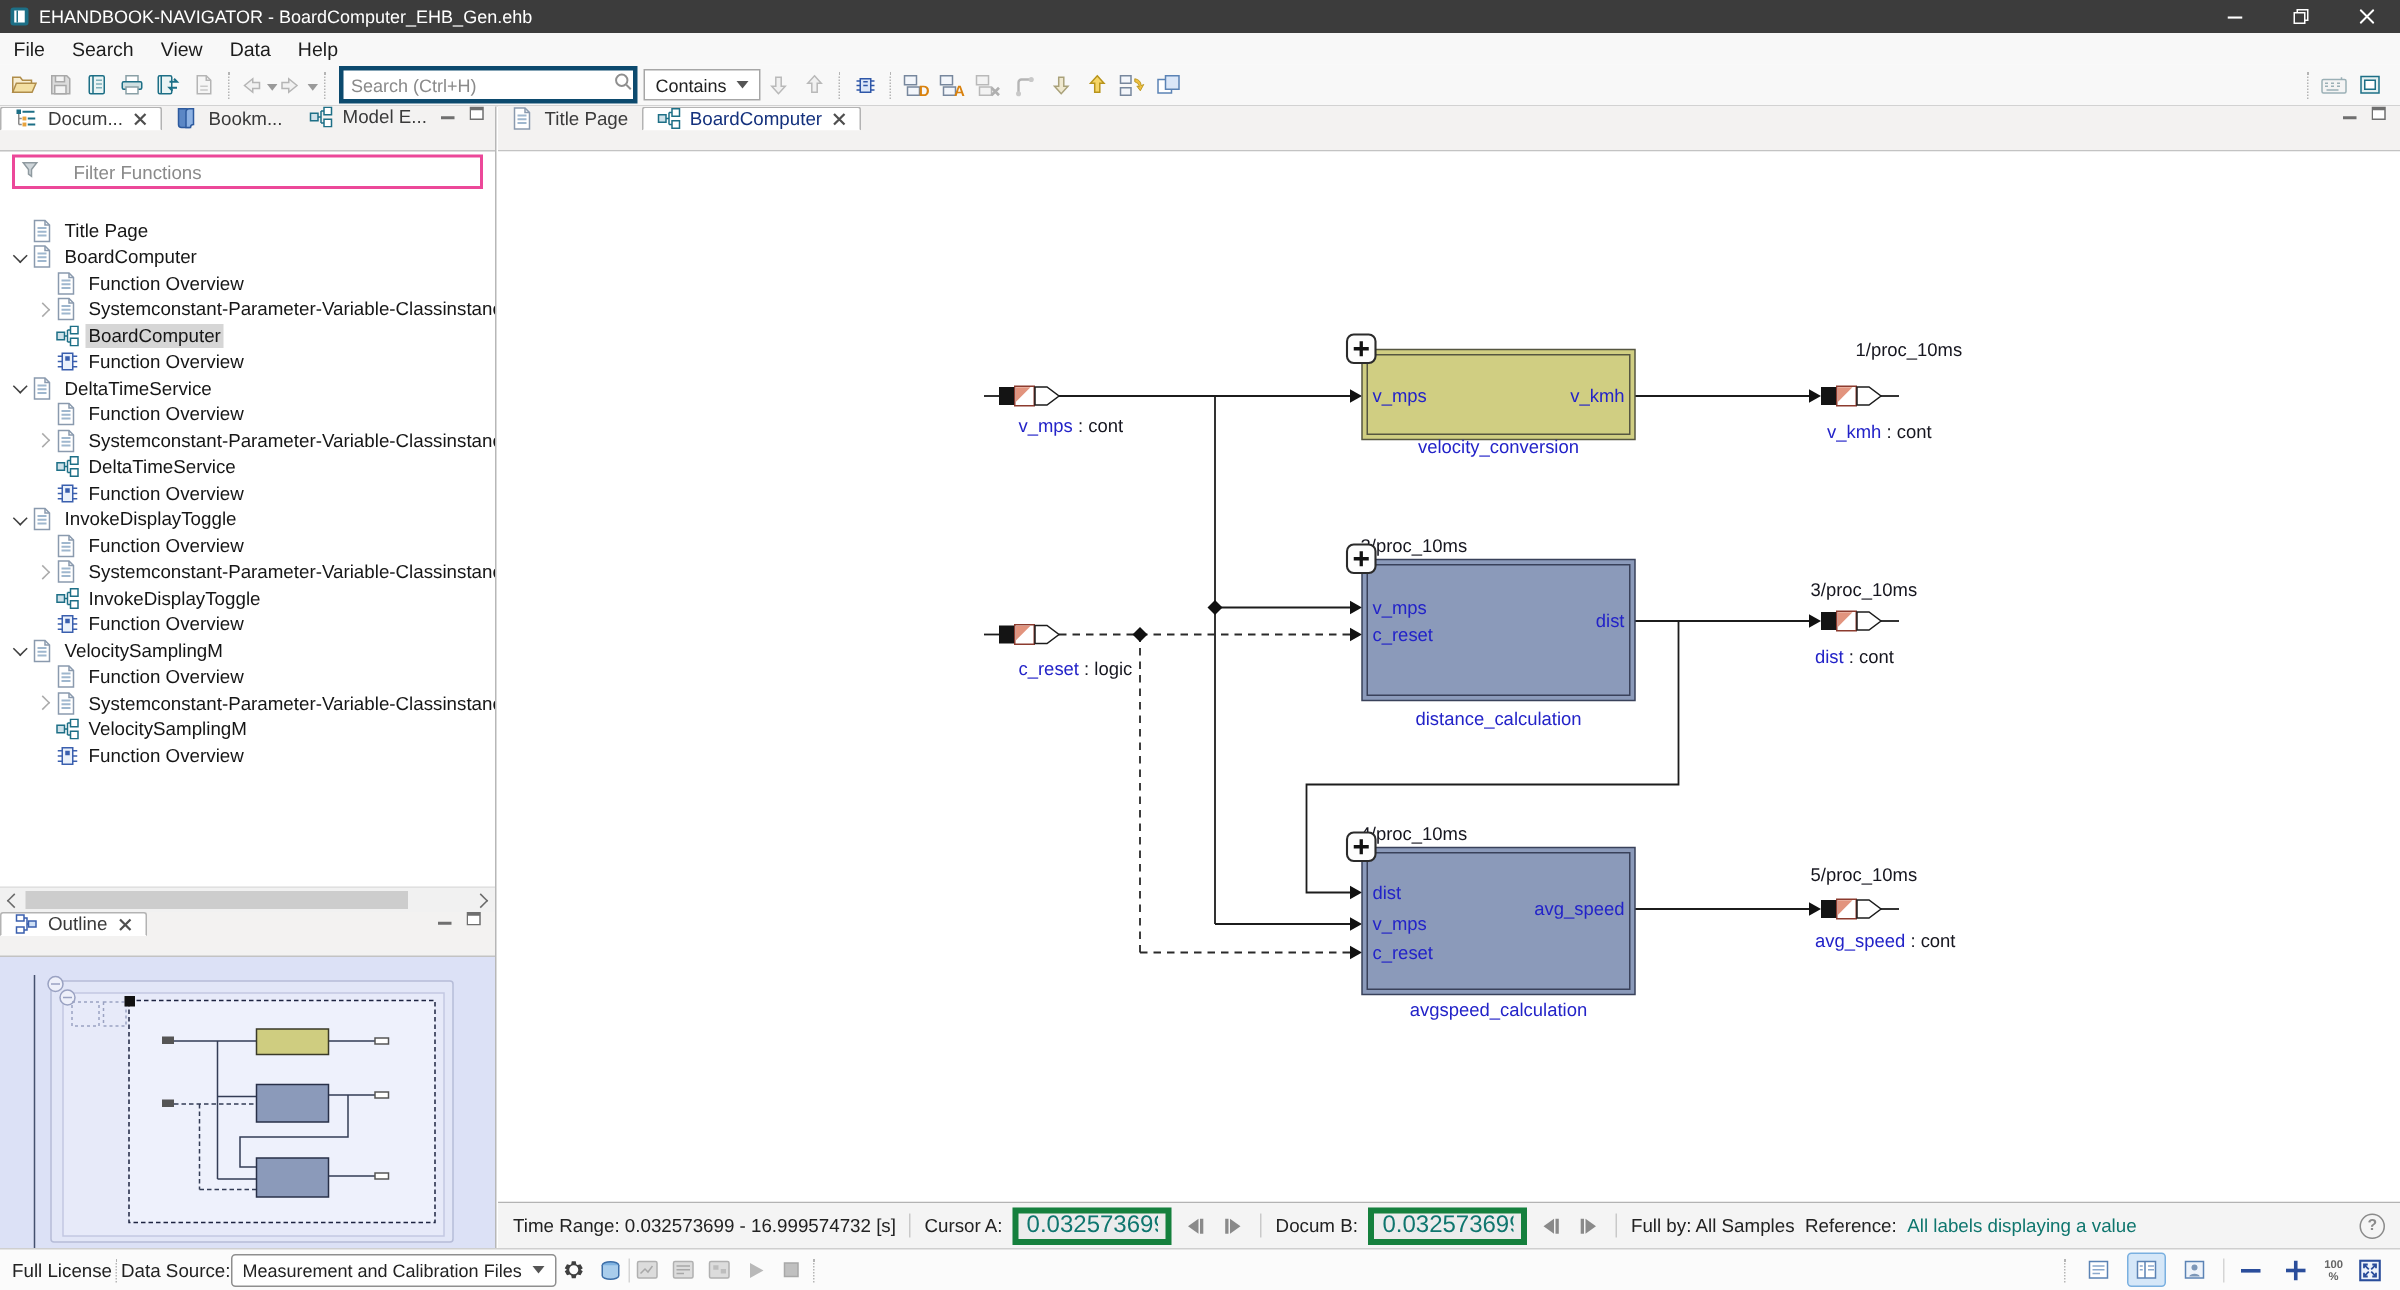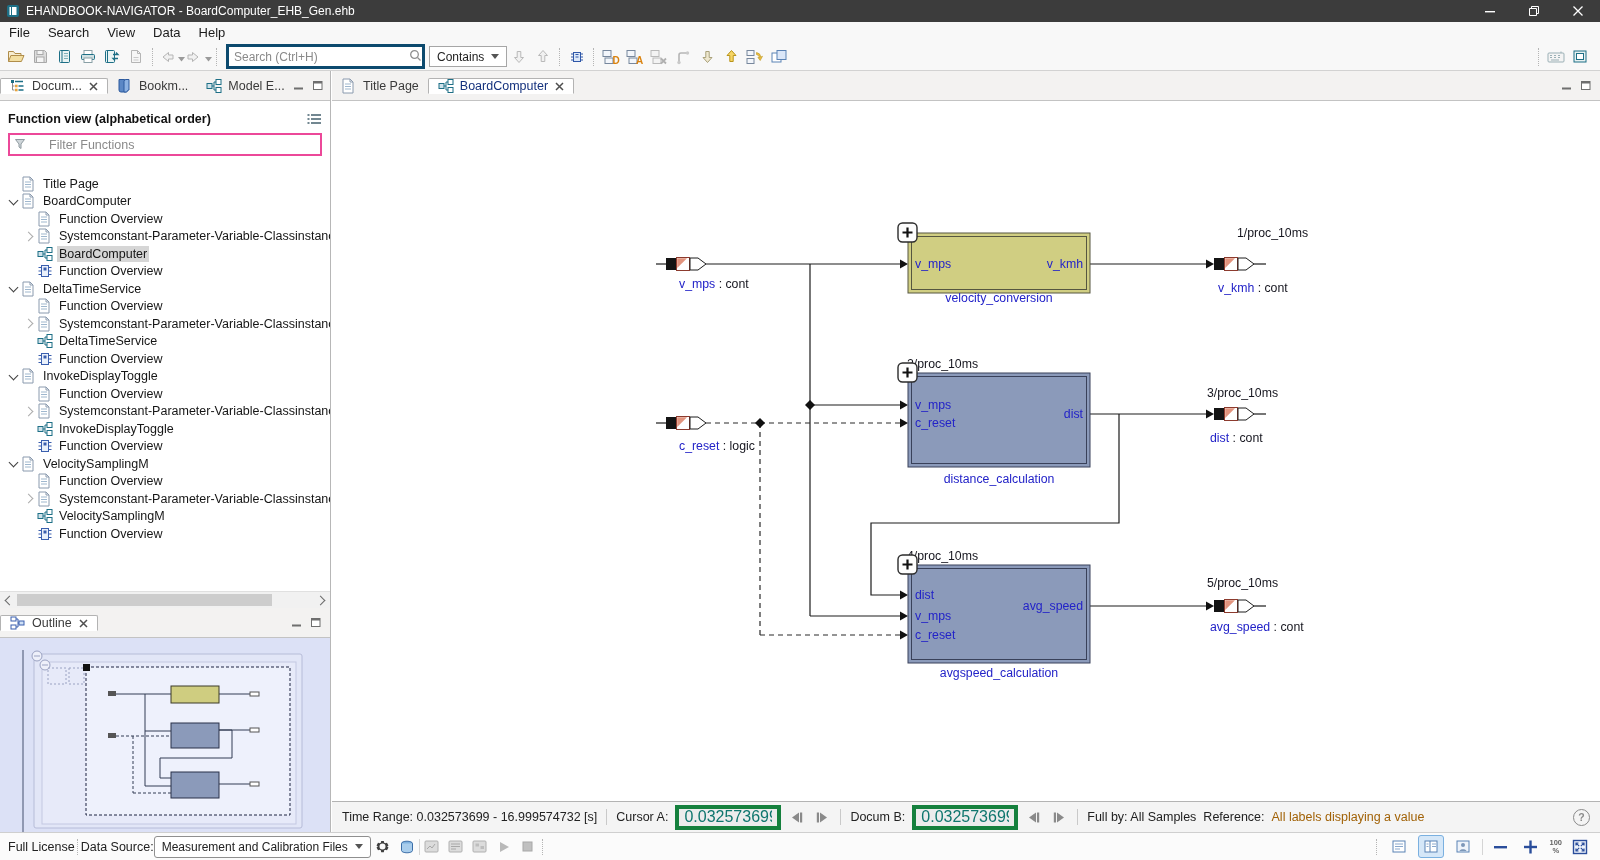--- a/index.html
+++ b/index.html
@@ -21,21 +21,21 @@
   .searchwrap input{width:168px;height:19px;border:3px solid #0c4a6e;font-size:12px;padding:0 20px 0 5px;font-family:"Liberation Sans",sans-serif;color:#333;}
   .searchwrap input::placeholder{color:#8a8a8a;}
   .searchwrap .mag{position:absolute;right:3px;top:4px;}
   .combo{height:19px;border:1px solid #a6a6a6;background:#fff;display:flex;align-items:center;gap:7px;padding:0 7px;font-size:12px;color:#222;flex:0 0 auto;}
   .caret{width:0;height:0;border-left:4px solid transparent;border-right:4px solid transparent;border-top:5px solid #555;}
   .dropbtn{display:flex;align-items:center;gap:2px;flex:0 0 auto;}
   #toolbar .rgroup{margin-left:auto;display:flex;align-items:center;padding-right:8px;}
   
   #leftpanel{position:absolute;left:0;top:71px;width:331px;height:761px;background:#fff;border-right:1px solid #b7b7b7;box-sizing:border-box;display:flex;flex-direction:column;}
   #editor{position:absolute;left:332px;top:71px;width:1268px;height:761px;background:#fff;display:flex;flex-direction:column;}
-  .tabstrip{height:29px;min-height:29px;background:#f3f2f1;border-bottom:1px solid #c3c3c3;display:flex;align-items:center;}
+  .tabstrip{height:29px;min-height:29px;background:#f3f2f1;border-bottom:1px solid #c3c3c3;display:flex;align-items:flex-start;}
   .tab{display:flex;align-items:center;gap:5px;padding:0 9px;font-size:12.5px;color:#3a3a3a;white-space:nowrap;}
   .tab.active{background:#fff;border:1px solid #b3b3b3;border-bottom:1px solid #fff;margin-bottom:-1px;border-radius:2px 2px 0 0;}
   .tab .tclose{display:flex;margin-left:2px;}
   .etabactive{color:#14317d;}
   .stripbtns{margin-left:auto;display:flex;gap:9px;align-items:center;padding-right:9px;}
   .sbico{display:flex;}
   
   .view-header{display:flex;align-items:center;padding:11px 8px 5px 8px;font-size:12.5px;font-weight:bold;color:#111;}
   .view-header .hico{margin-left:auto;display:flex;}
   .filterbox{margin:2px 8px 16px 8px;height:19px;border:2px solid #ec4899;display:flex;align-items:center;padding:0 4px;gap:21px;}
@@ -61,21 +61,21 @@
   .outline-body{height:194px;min-height:194px;background:#dce1f6;}
   
   .canvas{flex:1;position:relative;overflow:hidden;background:#fff;}
   .dtxt{font-family:"Liberation Sans",sans-serif;font-size:12.3px;}
   .blue{fill:#2323c8;} .dark{fill:#16161f;}
   
   .cursorbar{height:30px;min-height:30px;border-top:1px solid #b3b3b3;background:#f4f4f4;display:flex;align-items:center;font-size:12.5px;color:#222;gap:7px;padding:0 10px;}
   .cbar-sep{width:1px;height:16px;background:#c9c9c9;margin:0 2px;}
   .cinput{width:88px;height:17px;border:4px solid #15803d;background:#ececec;color:#0f766e;font-size:16px;padding:0 5px;font-family:"Liberation Sans",sans-serif;}
   .stepbtn{display:flex;align-items:center;padding:0 1px;}
-  .grayhint{color:#a16207;}
+  .grayhint{color:#0f766e;}
   .helpq{margin-left:auto;width:15px;height:15px;border:1.5px solid #8a8a8a;border-radius:50%;color:#8a8a8a;font-size:10.5px;font-weight:bold;display:flex;align-items:center;justify-content:center;}
   
   #statusbar{position:absolute;left:0;bottom:0;width:1600px;height:28px;background:#fbfbfb;border-top:1px solid #cfcfcf;box-sizing:border-box;display:flex;align-items:center;font-size:12.5px;color:#222;padding:0 8px;gap:0;}
   .ssep-dot{width:1px;height:16px;border-left:1px dotted #b5b5b5;margin:0 2px;}
   .ssep{width:1px;height:16px;background:#d5d5d5;}
   #statusbar .rgroup{margin-left:auto;display:flex;align-items:center;gap:6px;}
   .viewbtn{width:24px;height:21px;border:1px solid transparent;border-radius:3px;display:flex;align-items:center;justify-content:center;}
   .viewbtn.on{background:#d5e7f8;border-color:#7ab0e0;}
   .zoom100{display:grid;justify-items:center;font-size:7.5px;line-height:1.05;color:#666;font-weight:bold;text-align:center;}
 </style>
@@ -329,28 +329,20 @@
               <rect x="0" y="6.5" width="9" height="2" fill="#6f6f6f"></rect>
             </svg>
           </span>
         <span class="sbico">
             <svg width="10" height="9">
               <rect x="0.5" y="0.5" width="8.5" height="8" fill="#fff" stroke="#6f6f6f"></rect>
               <rect x="0.5" y="0.5" width="8.5" height="2" fill="#6f6f6f"></rect>
             </svg>
           </span>
       </span>
-    </div>
-    <div class="view-header">
-      <span>Function view (alphabetical order)</span>
-      <span class="hico">
-          <svg width="16" height="12" viewBox="0 0 16 12">
-            <path d="M5 2h10M5 6h10M5 10h10M1.5 2h2M1.5 6h2M1.5 10h2" stroke="#44606e" stroke-width="1.4"></path>
-          </svg>
-        </span>
     </div>
     <div class="filterbox">
       <span><svg width="12" height="12" viewBox="0 0 12 12">
             <path d="M1.5 1.5h9L7 6v4.5L5 9V6z" fill="#cfd6da" stroke="#8f9aa0"></path>
           </svg></span>
       <input placeholder="Filter Functions" style="">
     </div>
     <div id="tree">
         <div class="trow" style="padding-left: 6px;">
           <span class="chev "></span>

